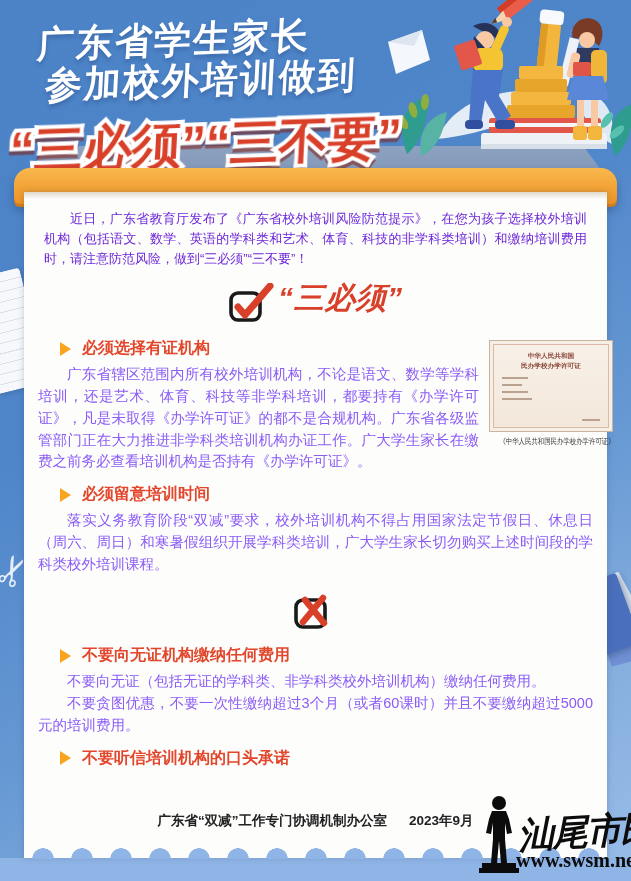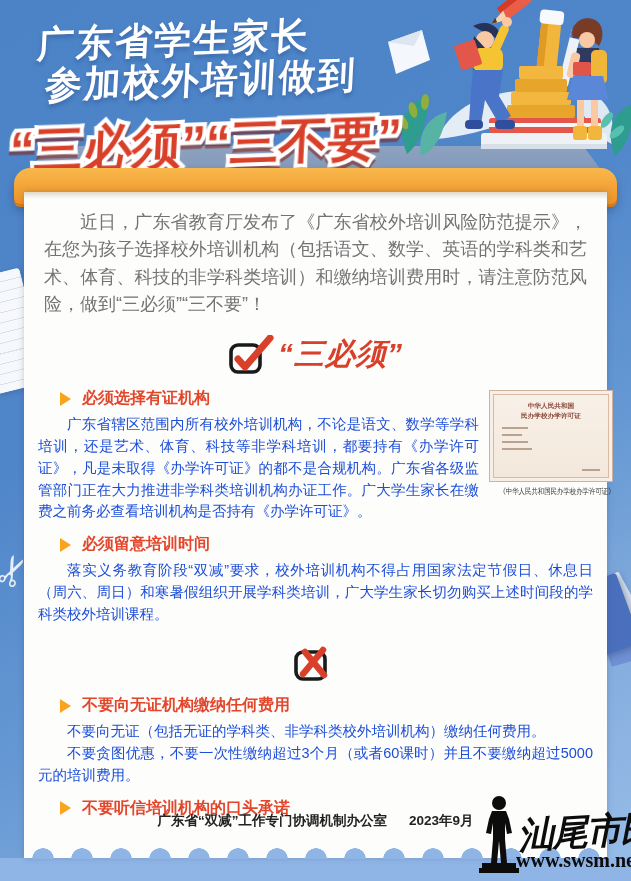--- a/index.html
+++ b/index.html
@@ -36,33 +36,33 @@
   
   .board-lip { position:absolute; left:14px; top:168px; width:603px; height:36px;
     background:linear-gradient(#f9b84d,#ee9224); border-radius:16px 16px 6px 6px;
     box-shadow:0 3px 0 #d97d15, 0 6px 10px rgba(30,50,90,.35); z-index:4; }
   .card { position:absolute; left:24px; top:192px; width:583px; height:666px;
     background:#fdfdfc; z-index:5; padding:10px 14px 0 14px;
     box-shadow:0 0 6px rgba(40,60,100,.25); }
   .card::before { content:""; position:absolute; left:0; top:0; right:0; height:7px;
     background:linear-gradient(rgba(120,90,30,.22),transparent); }
 
-  .intro { margin:7px 6px 0 6px; text-indent:2em; font-size:18px; line-height:1.52;
-    color:#737373; text-align:justify; }
-
-  .sec-title { display:flex; justify-content:center; align-items:center; gap:4px;
+  .intro { margin:7px 6px 0 6px; text-indent:2em; font-size:13px; line-height:1.52;
+    color:#6d28d9; text-align:justify; }
+
+  .sec-title { display:flex; justify-content:center; align-items:flex-start; gap:4px;
     margin:15px 0 2px 0; height:44px; }
   .sec-title .txt { font-size:30px; font-weight:900; font-style:italic; color:#d8402a;
     letter-spacing:1px; line-height:1; padding-bottom:2px; }
 
   .item-h { display:flex; align-items:center; gap:11px; margin:11px 0 5px 22px;
     font-size:16px; font-weight:bold; color:#e2462b; }
   .tri { width:0; height:0; border-left:11px solid #f8a41e;
     border-top:7px solid transparent; border-bottom:7px solid transparent; }
-  .item-b { text-indent:2em; font-size:14.5px; line-height:1.5; color:#1d4ed8;
+  .item-b { text-indent:2em; font-size:14.5px; line-height:1.5; color:#8b5cf6;
     text-align:justify; }
 
   
   .cert-box { float:right; width:104px; margin:2px 0 2px 10px; }
   .cert-img { width:124px; height:92px; background:linear-gradient(#f8f1e9,#f3e7da);
     border:1px solid #cbb49f; box-shadow:inset 0 0 0 3px #f6efe6, inset 0 0 0 4px #dcb9a4;
     position:relative; padding-top:10px; }
   .cert-t { text-align:center; font-size:7px; color:#8c4a3a; font-weight:bold;
     line-height:1.35; transform:scale(.95); }
   .cert-lines { position:absolute; left:12px; top:36px; }

